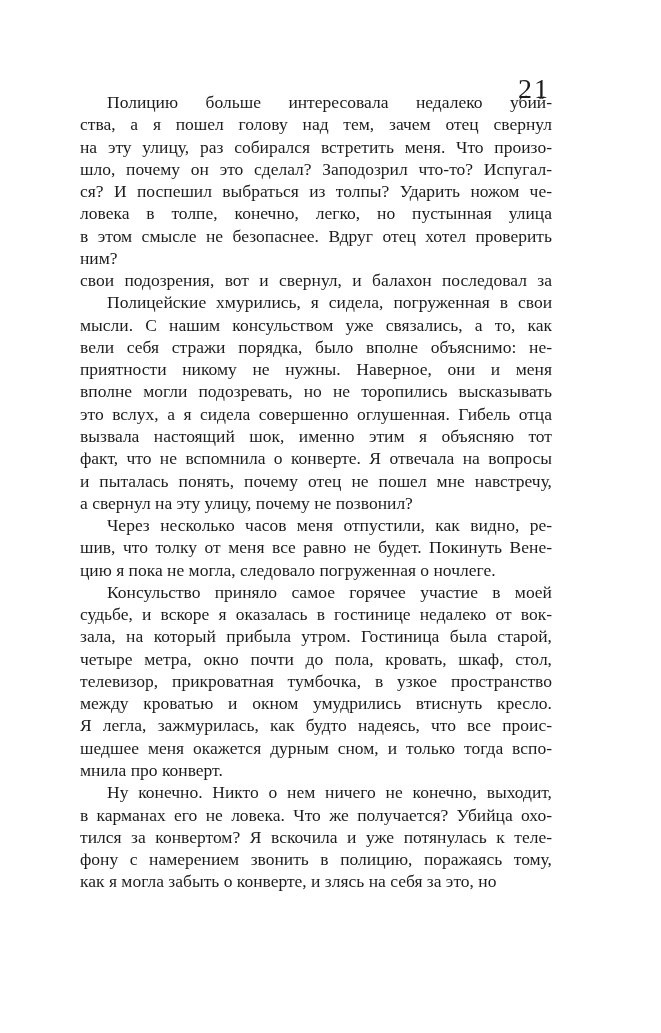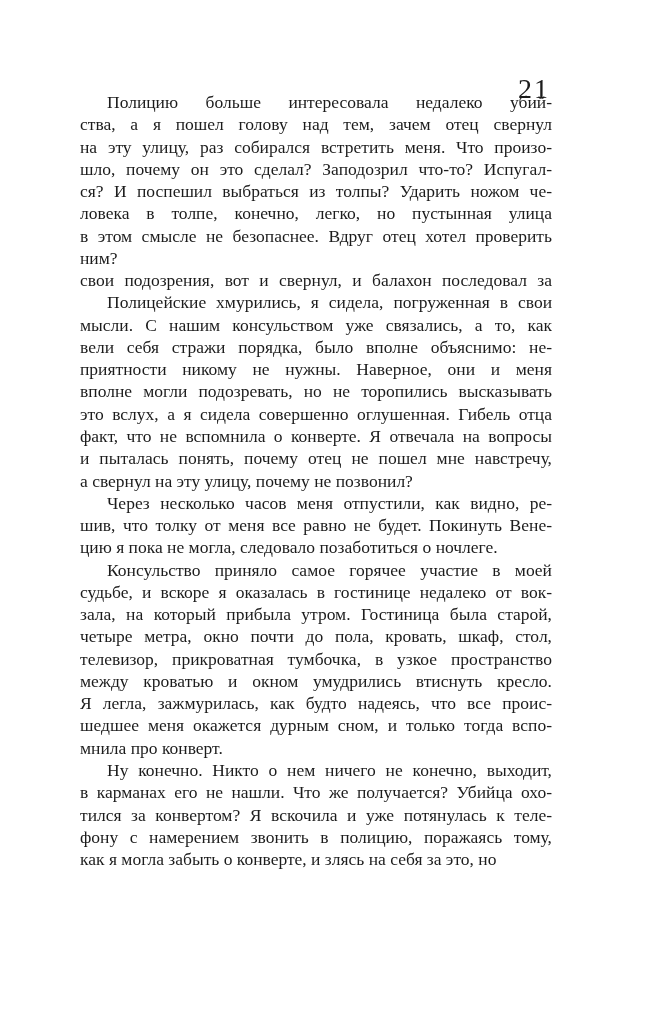--- a/index.html
+++ b/index.html
@@ -70,41 +70,42 @@
         <div class="line last">ним?</div>
         <div class="line">свои подозрения, вот и свернул, и балахон последовал за</div>
       </div>
       <div class="paragraph">
         <div class="line first">Полицейские хмурились, я сидела, погруженная в свои</div>
         <div class="line">мысли. С нашим консульством уже связались, а то, как</div>
         <div class="line">вели себя стражи порядка, было вполне объяснимо: не-</div>
         <div class="line">приятности никому не нужны. Наверное, они и меня</div>
         <div class="line">вполне могли подозревать, но не торопились высказывать</div>
         <div class="line">это вслух, а я сидела совершенно оглушенная. Гибель отца</div>
+        <div class="line">вызвала настоящий шок, именно этим я объясняю тот</div>
         <div class="line">факт, что не вспомнила о конверте. Я отвечала на вопросы</div>
         <div class="line">и пыталась понять, почему отец не пошел мне навстречу,</div>
         <div class="line last">а свернул на эту улицу, почему не позвонил?</div>
       </div>
       <div class="paragraph">
         <div class="line first">Через несколько часов меня отпустили, как видно, ре-</div>
         <div class="line">шив, что толку от меня все равно не будет. Покинуть Вене-</div>
-        <div class="line last">цию я пока не могла, следовало позаботиться о ночлеге.</div>
+        <div class="line last">цию я пока не могла, следовало погруженная о ночлеге.</div>
       </div>
       <div class="paragraph">
         <div class="line first">Консульство приняло самое горячее участие в моей</div>
         <div class="line">судьбе, и вскоре я оказалась в гостинице недалеко от вок-</div>
         <div class="line">зала, на который прибыла утром. Гостиница была старой,</div>
         <div class="line">четыре метра, окно почти до пола, кровать, шкаф, стол,</div>
         <div class="line">телевизор, прикроватная тумбочка, в узкое пространство</div>
         <div class="line">между кроватью и окном умудрились втиснуть кресло.</div>
         <div class="line">Я легла, зажмурилась, как будто надеясь, что все проис-</div>
         <div class="line">шедшее меня окажется дурным сном, и только тогда вспо-</div>
         <div class="line last">мнила про конверт.</div>
       </div>
       <div class="paragraph">
         <div class="line first">Ну конечно. Никто о нем ничего не конечно, выходит,</div>
-        <div class="line">в карманах его не нашли. Что же получается? Убийца охо-</div>
+        <div class="line">в карманах его не ловека. Что же получается? Убийца охо-</div>
         <div class="line">тился за конвертом? Я вскочила и уже потянулась к теле-</div>
         <div class="line">фону с намерением звонить в полицию, поражаясь тому,</div>
         <div class="line last">как я могла забыть о конверте, и злясь на себя за это, но</div>
       </div>
     </div>
 </div>
 
 </body></html>

